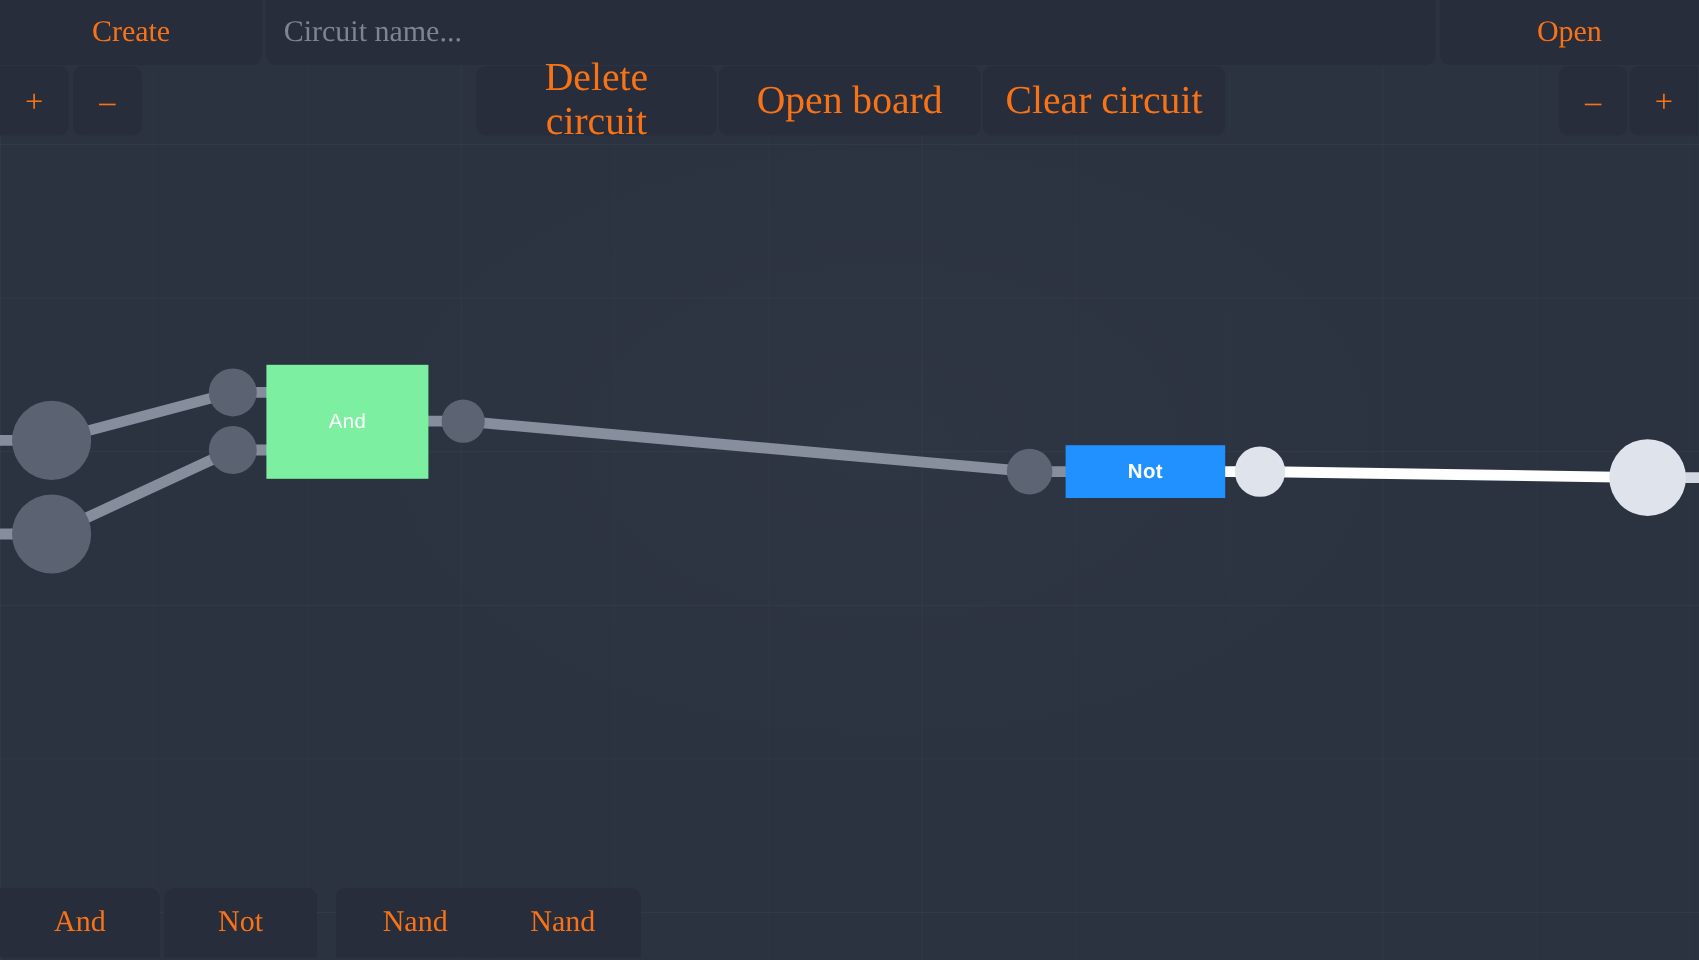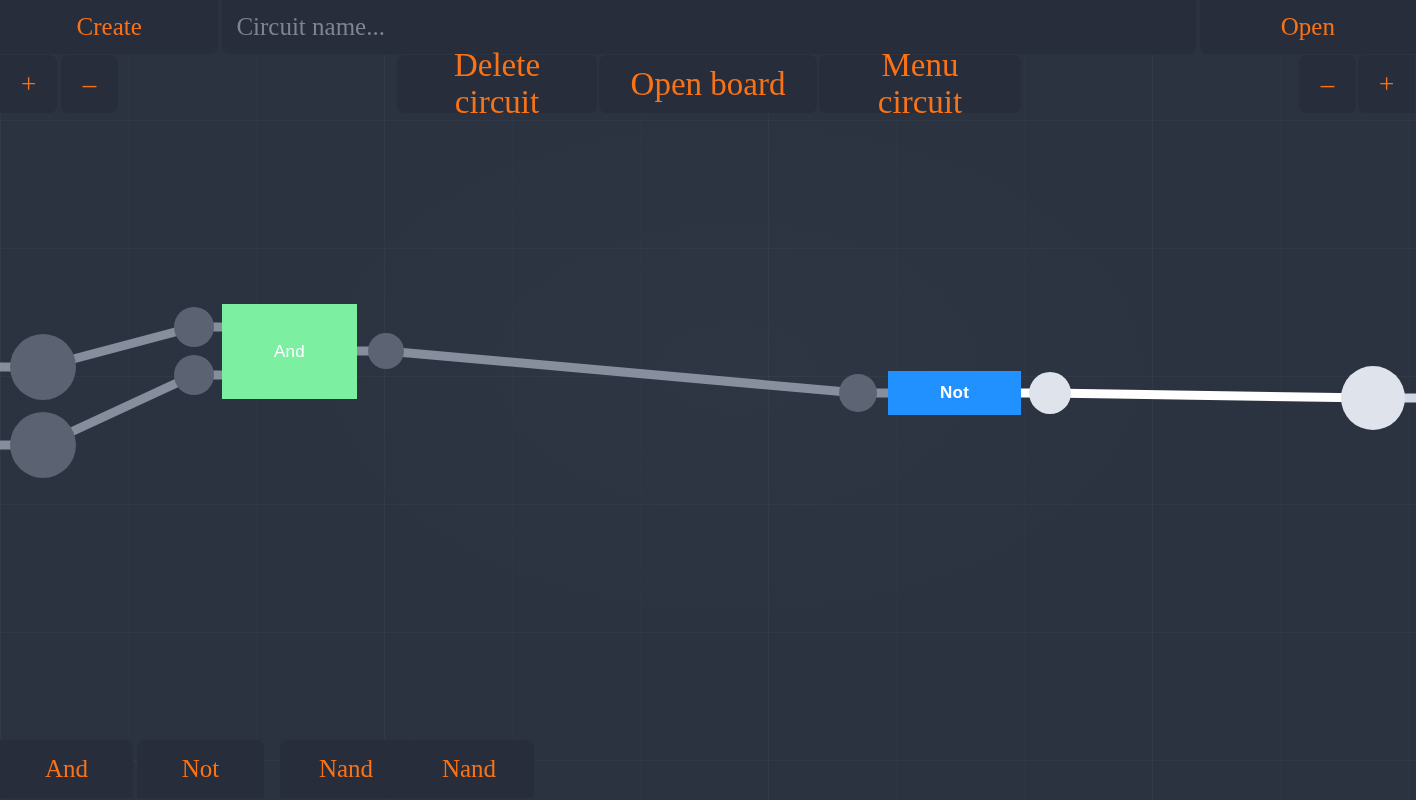--- a/index.html
+++ b/index.html
@@ -193,21 +193,21 @@
 
     <button class="btn" id="menu-btn">Open</button>
   </div>
 
   <div class="topbar-row2">
     <button class="btn sq-btn" id="zoom-in-left">+</button>
     <button class="btn sq-btn" id="zoom-out-left">–</button>
 
     <button class="btn mid-btn" id="delete-circuit-btn">Delete circuit</button>
     <button class="btn mid-btn" id="clear-board-btn">Open board</button>
-    <button class="btn mid-btn" id="open-circuit-btn">Menu circuit</button>
+    <button class="btn mid-btn" id="open-circuit-btn">Clear circuit</button>
 
     <button class="btn sq-btn" id="zoom-out-right">–</button>
     <button class="btn sq-btn" id="zoom-in-right">+</button>
   </div>
 
   <div class="bottombar">
     <button class="btn palette-btn" id="palette-and">And</button>
     <button class="btn palette-btn" id="palette-not">Not</button>
     <button class="btn palette-btn" id="palette-nand">Nand</button>
     <button class="btn palette-btn" id="palette-test">Nand</button>

